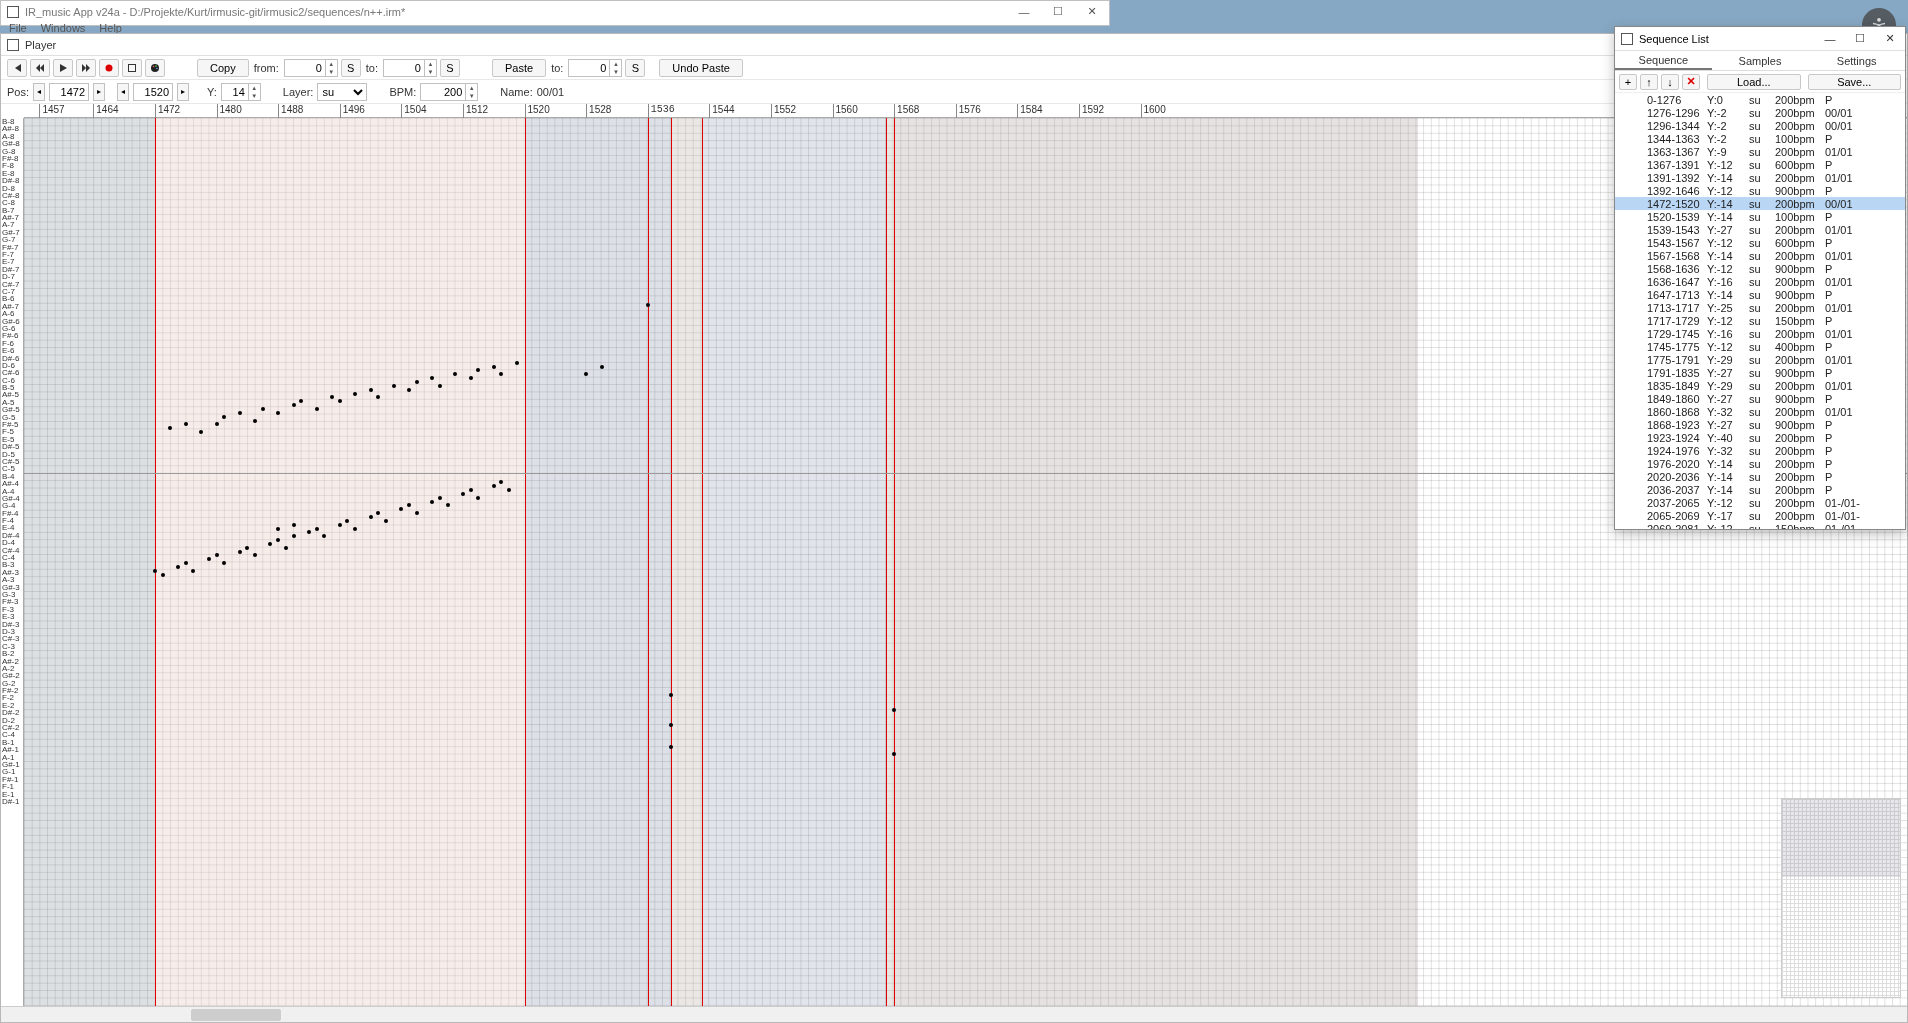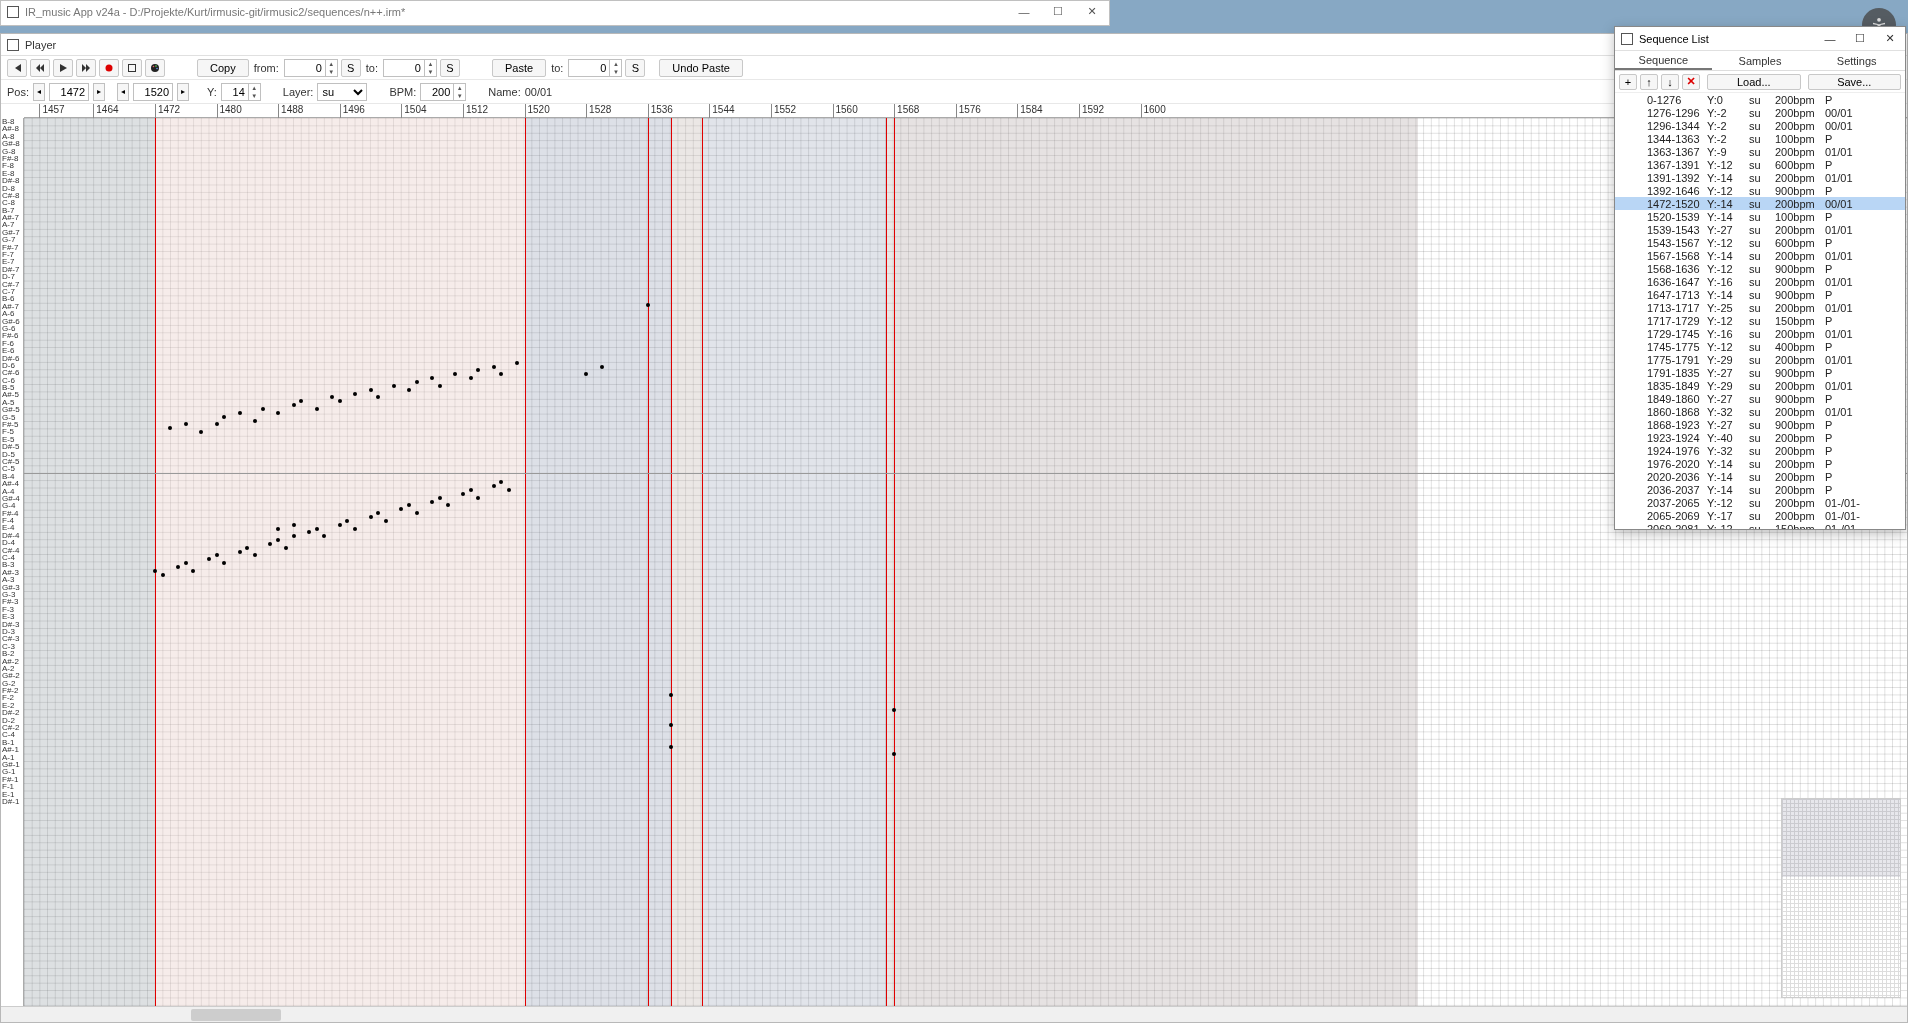--- a/index.html
+++ b/index.html
@@ -91,20 +91,25 @@
 </div>
 
 <div class="main-window">
   <div class="titlebar">
     <span class="win-icon"></span>
     <span class="title">IR_music App v24a - D:/Projekte/Kurt/irmusic-git/irmusic2/sequences/n++.irm*</span>
     <span class="spacer"></span>
     <span class="tctl">—</span>
     <span class="tctl">☐</span>
     <span class="tctl">✕</span>
+  </div>
+  <div class="menubar">
+    <span>File</span>
+    <span>Windows</span>
+    <span>Help</span>
   </div>
 </div>
 
 <div class="player-window">
   <div class="player-title">
     <span class="win-icon"></span>
     <span class="lbl">Player</span>
   </div>
 
   <div class="toolbar">
@@ -212,21 +217,21 @@
           <div>▲</div>
           <div>▼</div>
         </span>
       </span>
     <span style="width:14px"></span>
     <span class="lbl">Layer:</span>
     <select class="layer"><option>su</option></select>
     <span style="width:14px"></span>
     <span class="lbl">BPM:</span>
     <span class="spin">
-        <input style="width: 34px; padding-left: 8px;" value="200">
+        <input style="width: 46px; padding-left: 8px;" value="200">
         <span class="spin-btns">
           <div>▲</div>
           <div>▼</div>
         </span>
       </span>
     <span style="width:14px"></span>
     <span class="lbl">Name:</span>
     <span class="lbl">00/01</span>
   </div>
 
@@ -236,21 +241,21 @@
           <div class="ruler-tick" style="left: 15.4px;">1457</div>
           <div class="ruler-tick" style="left: 69.3px;">1464</div>
           <div class="ruler-tick" style="left: 130.9px;">1472</div>
           <div class="ruler-tick" style="left: 192.5px;">1480</div>
           <div class="ruler-tick" style="left: 254.1px;">1488</div>
           <div class="ruler-tick" style="left: 315.7px;">1496</div>
           <div class="ruler-tick" style="left: 377.3px; text-align: center;">1504</div>
           <div class="ruler-tick" style="left: 438.9px;">1512</div>
           <div class="ruler-tick" style="left: 500.5px;">1520</div>
           <div class="ruler-tick" style="left: 562.1px;">1528</div>
-          <div class="ruler-tick" style="left: 623.7px;">1536</div>
+          <div class="ruler-tick" style="left: 623.7px; font-family: Liberation Mono, monospace;">1536</div>
           <div class="ruler-tick" style="left: 685.3px;">1544</div>
           <div class="ruler-tick" style="left: 746.9px;">1552</div>
           <div class="ruler-tick" style="left: 808.5px;">1560</div>
           <div class="ruler-tick" style="left: 870.1px;">1568</div>
           <div class="ruler-tick" style="left: 931.7px;">1576</div>
           <div class="ruler-tick" style="left: 993.3px;">1584</div>
           <div class="ruler-tick" style="left: 1054.9px;">1592</div>
           <div class="ruler-tick" style="left: 1116.5px;">1600</div>
         </div>
       <div class="keycol" id="keycol">

